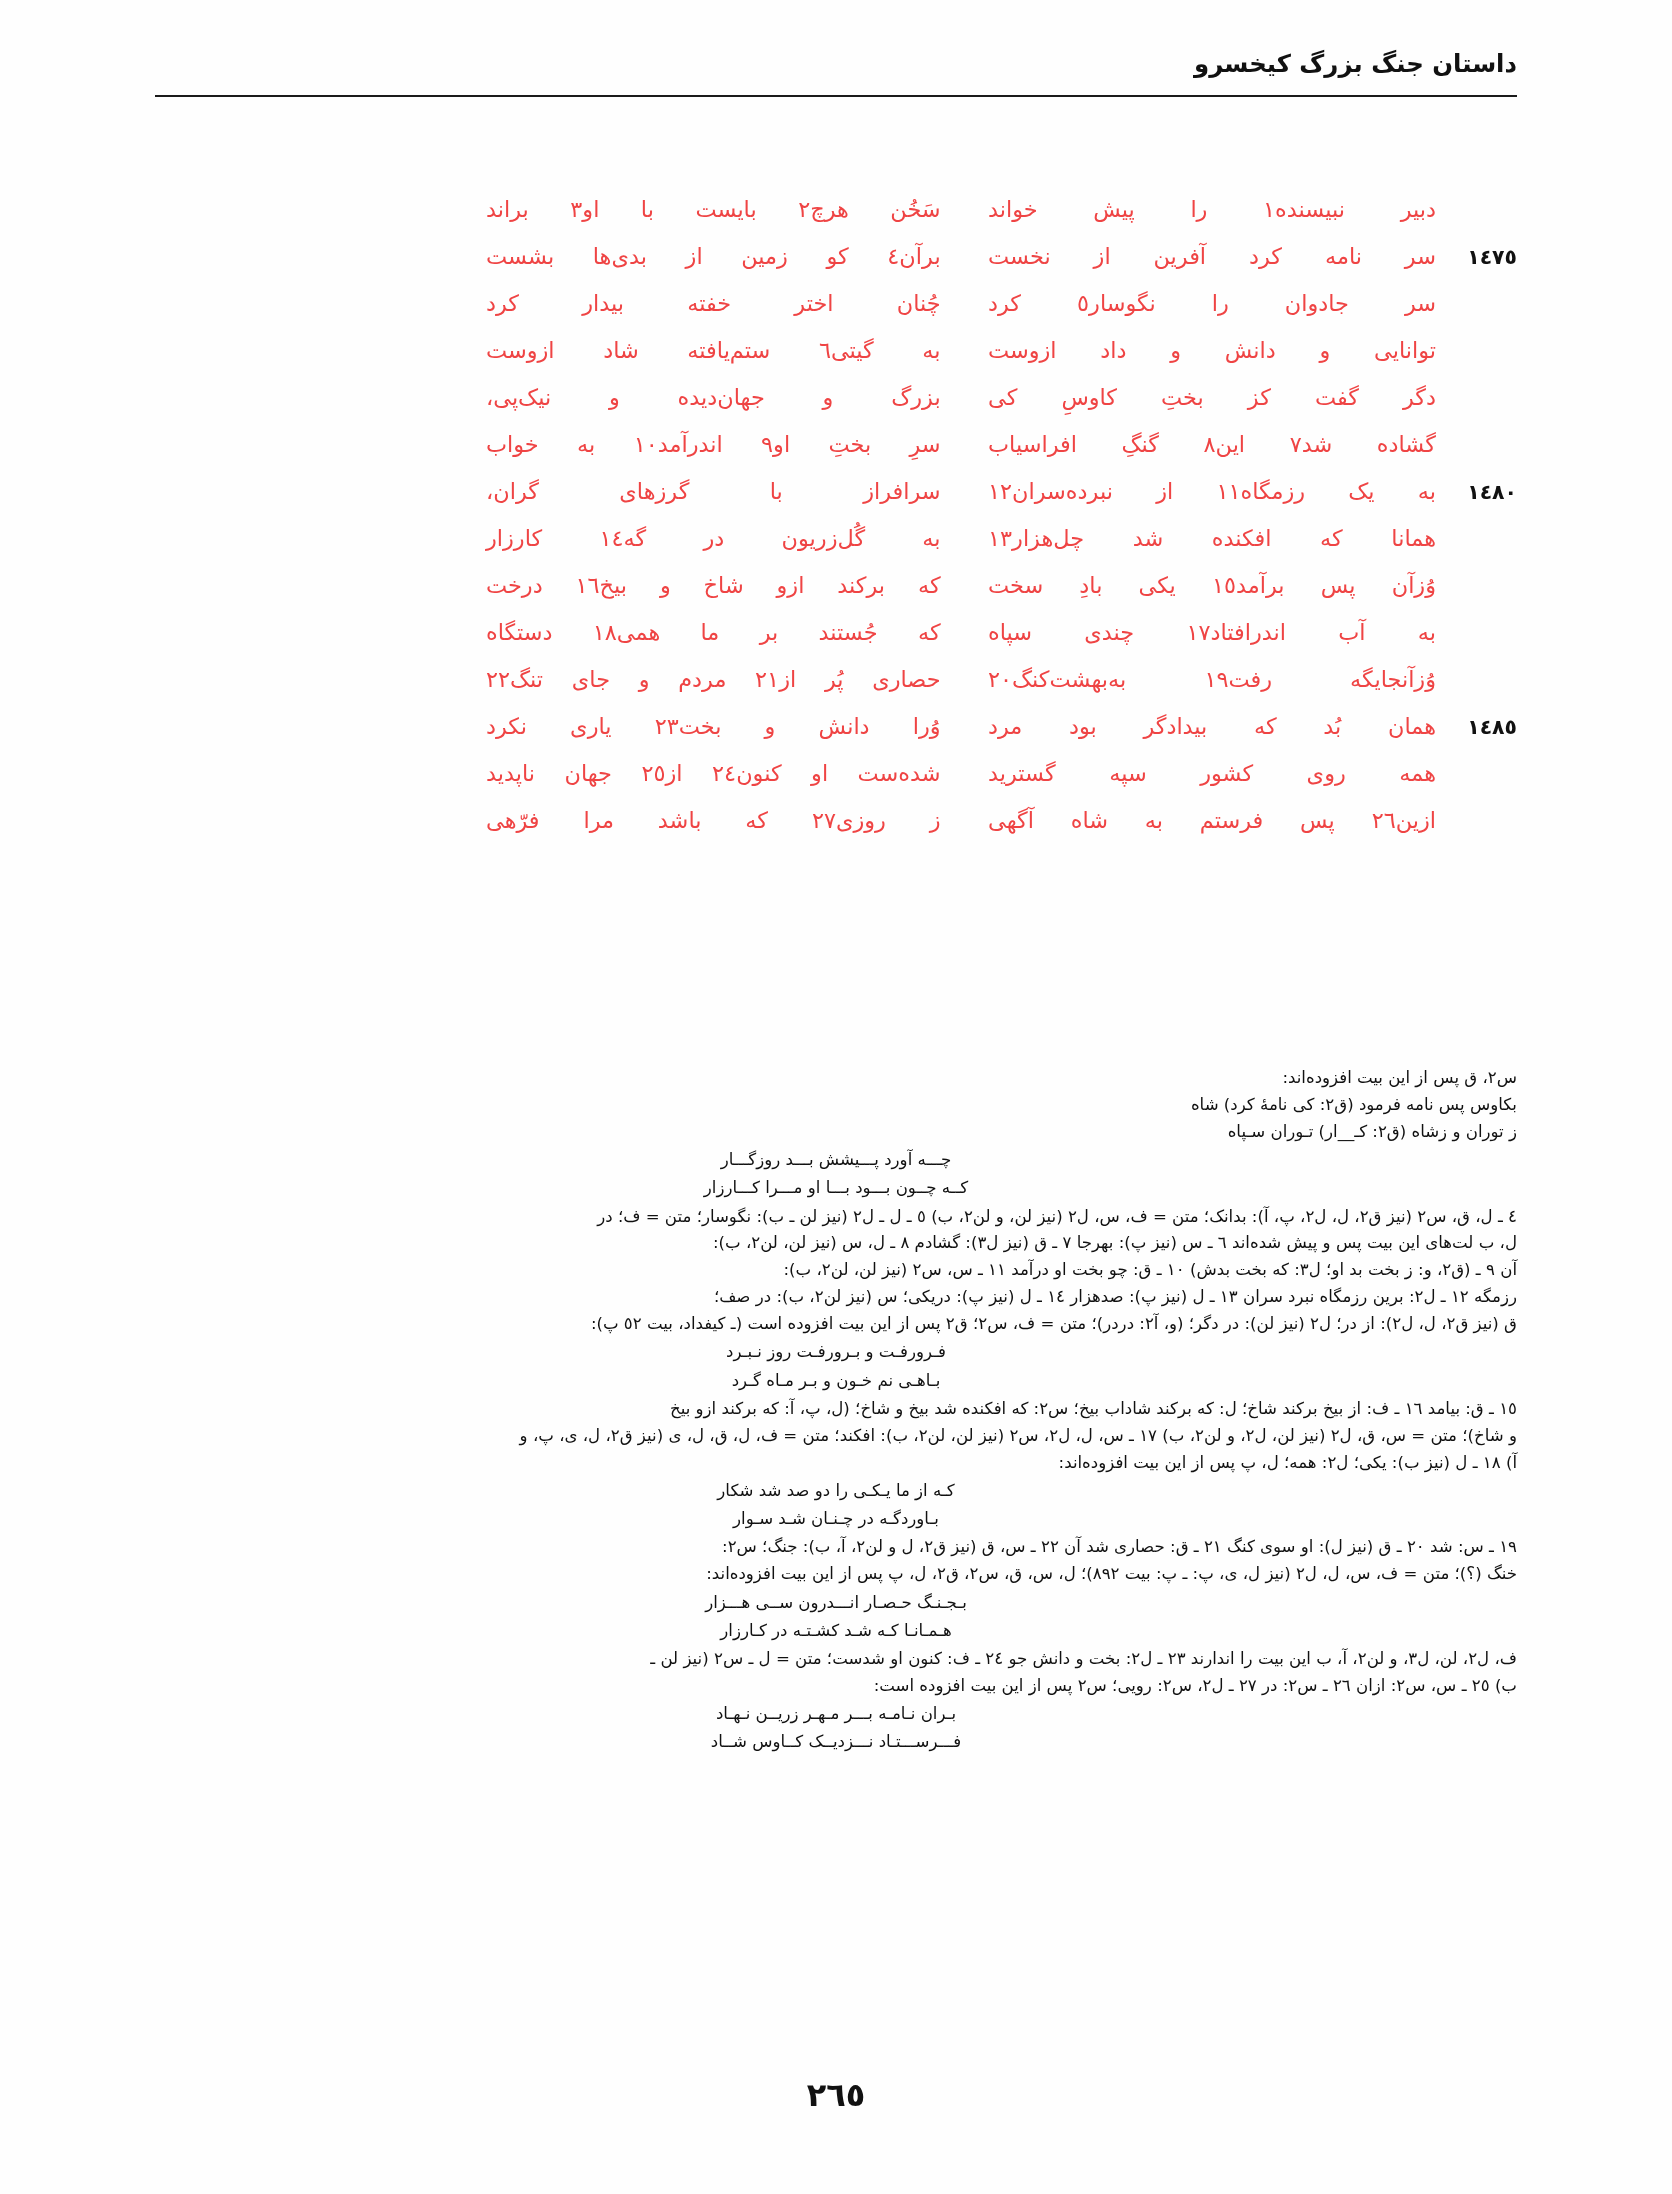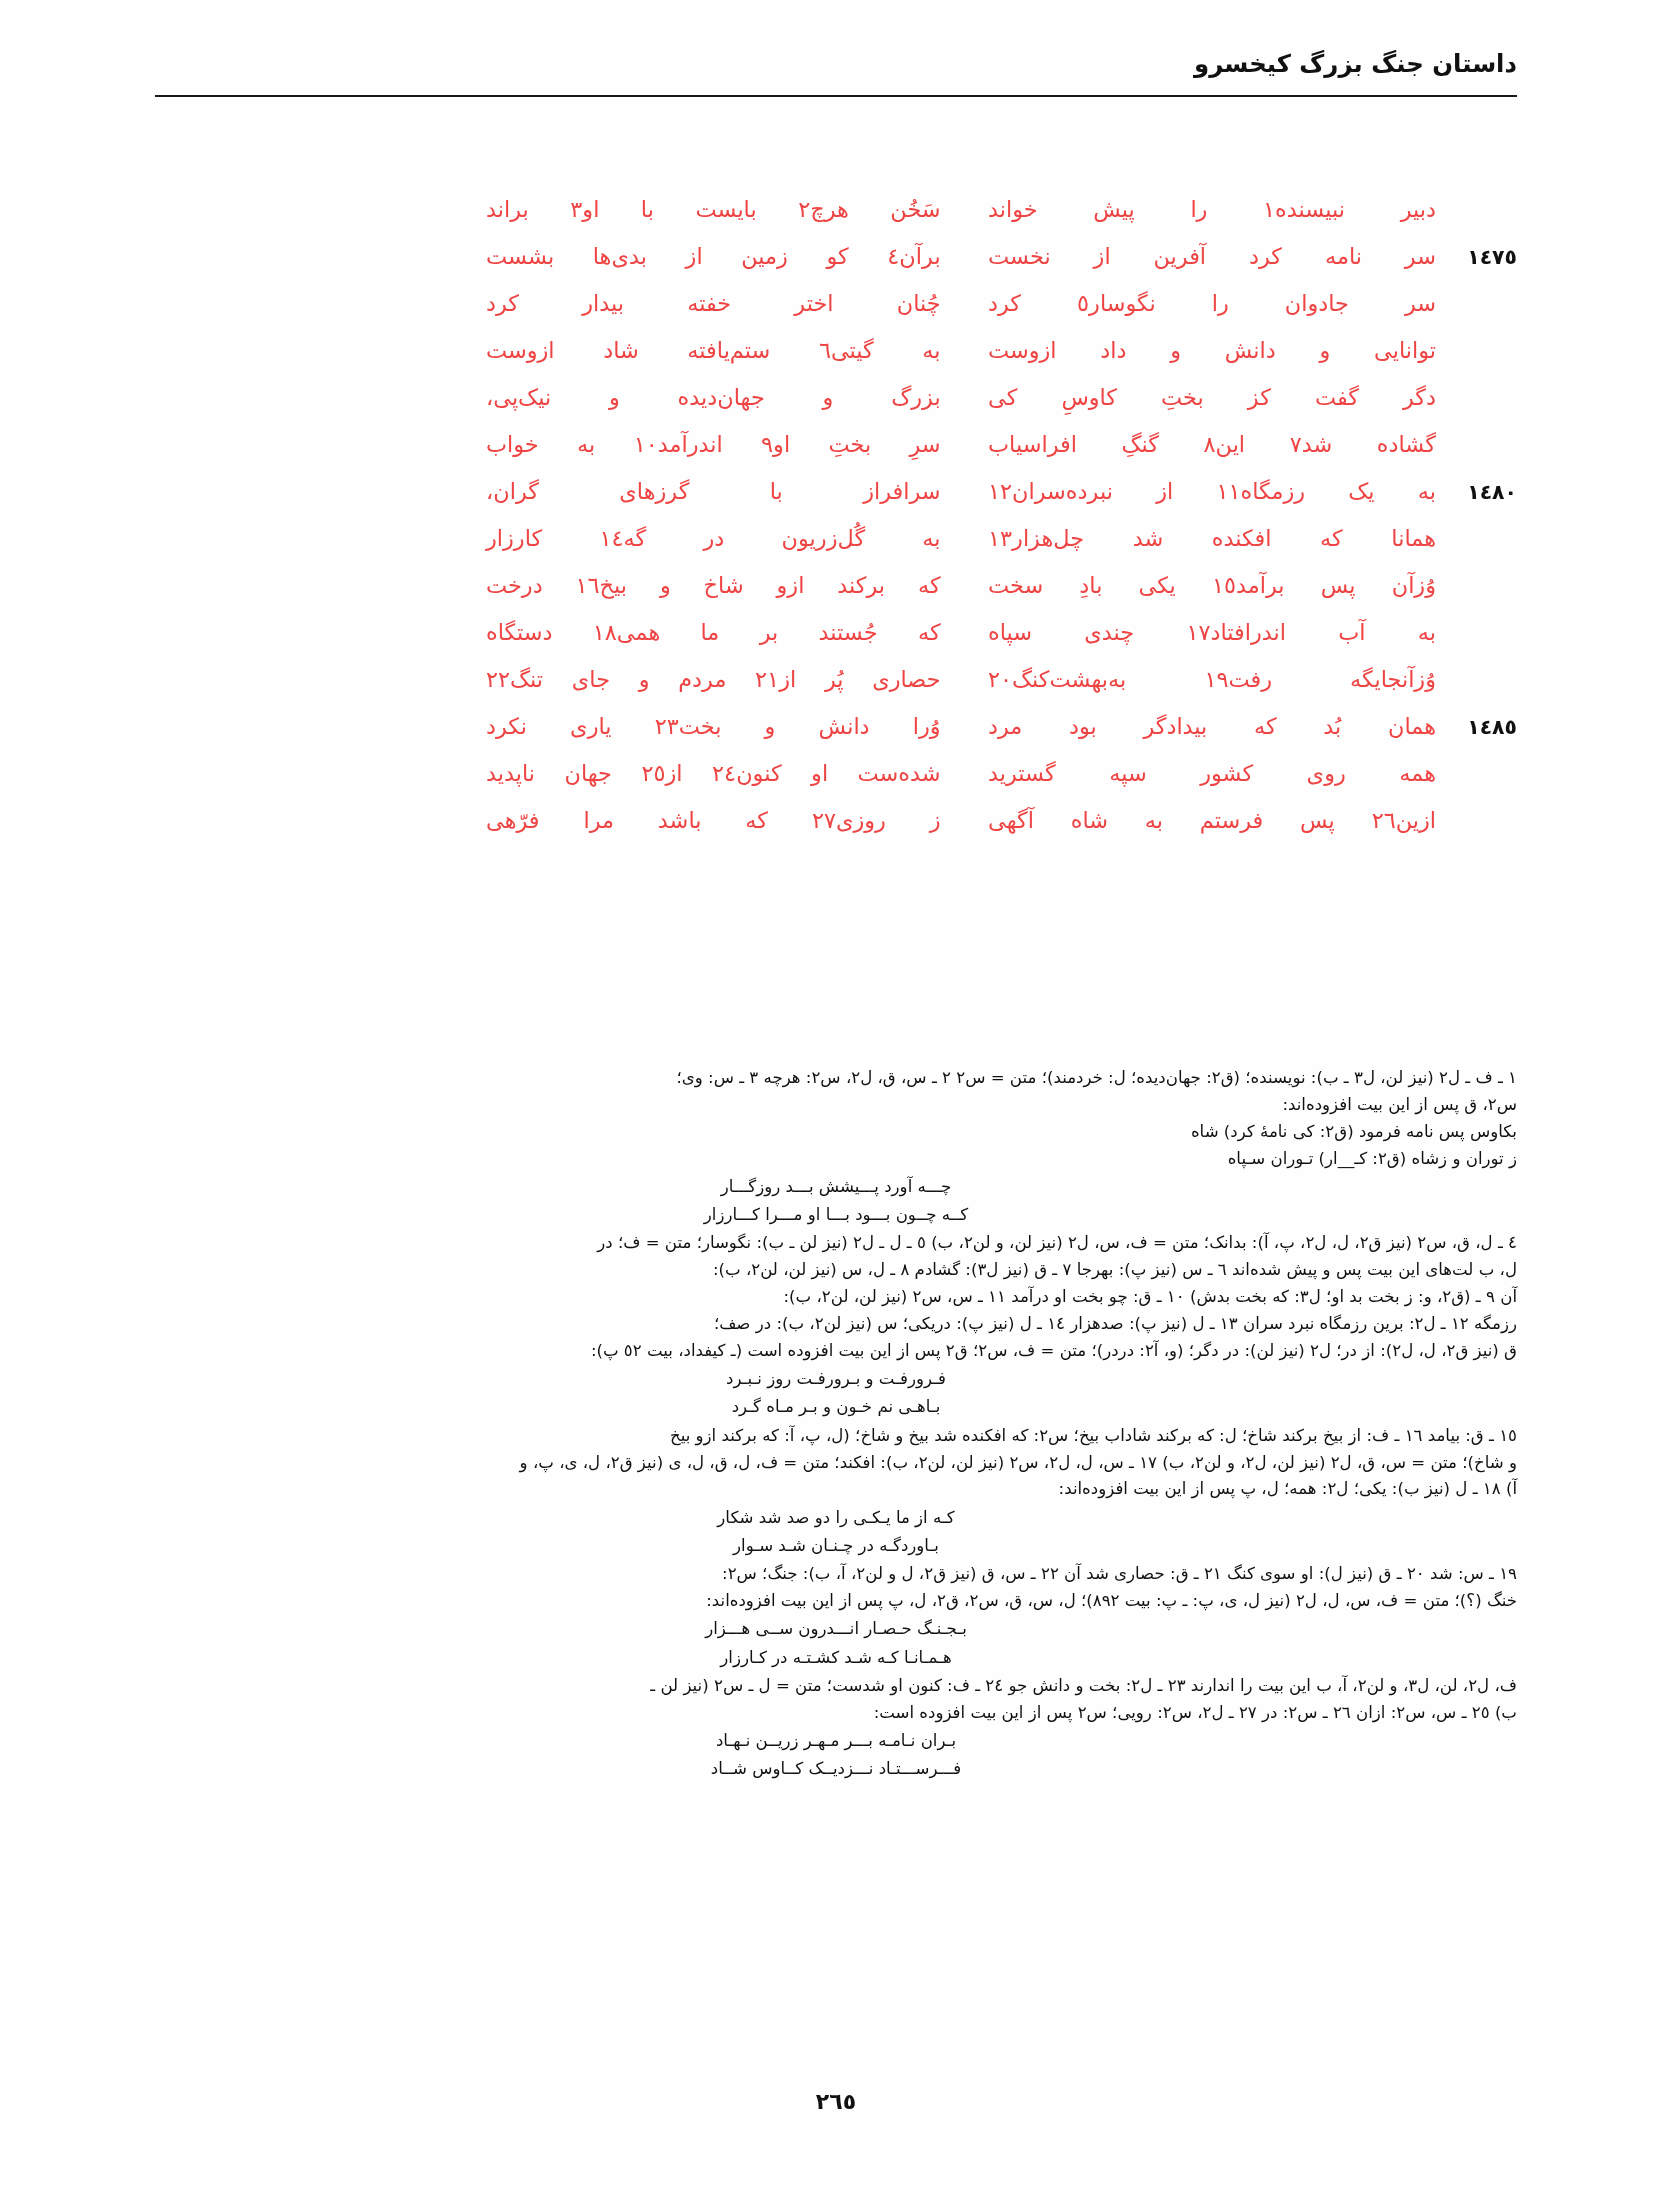--- a/index.html
+++ b/index.html
@@ -111,21 +111,21 @@
     margin:1.4px 0;
   }
 
   
   .pagenum{
     position:absolute;
     bottom:80px;
     left:0;
     right:0;
     text-align:center;
-    font-size:22px;
+    font-size:32px;
     font-weight:bold;
     direction:rtl;
   }
 </style>
 </head>
 <body>
 
 <div class="page">
 
   <div class="header">
@@ -200,21 +200,20 @@
         <div class="hemistich h-left">شده‌ست او کنون٢٤ از٢٥ جهان ناپدید</div>
       </div>
       <div class="couplet">
         <div class="num"></div>
         <div class="hemistich h-right">ازین٢٦ پس فرستم به شاه آگهی</div>
         <div class="hemistich h-left">ز روزی٢٧ که باشد مرا فرّهی</div>
       </div>
     </div>
 
   <div class="apparatus" id="apparatus">
-      <div class="app-line">١ ـ ف ـ ل٢ (نیز لن، ل٣ ـ ب): نویسنده؛ (ق٢: جهان‌دیده؛ ل: خردمند)؛ متن = س٢      ٢ ـ س، ق، ل٢، س٢: هرچه      ٣ ـ س: وی؛</div>
       <div class="app-line">س٢، ق پس از این بیت افزوده‌اند:</div>
       <div class="app-line">بکاوس پس نامه فرمود (ق٢: کی نامهٔ کرد) شاه</div>
       <div class="app-line">ز توران و زشاه (ق٢: کـ__ار) تـوران سـپاه</div>
       <div class="app-verse">چـــه آورد پـــیشش بـــد روزگـــار</div>
       <div class="app-verse">کــه چــون بـــود بـــا او مـــرا کـــارزار</div>
       <div class="app-line">٤ ـ ل، ق، س٢ (نیز ق٢، ل، ل٢، پ، آ): بدانک؛ متن = ف، س، ل٢ (نیز لن، و لن٢، ب)      ٥ ـ ل ـ ل٢ (نیز لن ـ ب): نگوسار؛ متن = ف؛ در</div>
       <div class="app-line">ل، ب لت‌های این بیت پس و پیش شده‌اند      ٦ ـ س (نیز پ): بهرجا      ٧ ـ ق (نیز ل٣): گشادم      ٨ ـ ل، س (نیز لن، لن٢، ب):</div>
       <div class="app-line">آن      ٩ ـ (ق٢، و: ز بخت بد او؛ ل٣: که بخت بدش)      ١٠ ـ ق: چو بخت او درآمد      ١١ ـ س، س٢ (نیز لن، لن٢، ب):</div>
       <div class="app-line">رزمگه      ١٢ ـ ل٢: برین رزمگاه نبرد سران      ١٣ ـ ل (نیز پ): صدهزار      ١٤ ـ ل (نیز پ): دریکی؛ س (نیز لن٢، ب): در صف؛</div>
       <div class="app-line">ق (نیز ق٢، ل، ل٢): از در؛ ل٢ (نیز لن): در دگر؛ (و، آ٢: دردر)؛ متن = ف، س٢؛ ق٢ پس از این بیت افزوده است (ـ کیفداد، بیت ٥٢ پ):</div>

